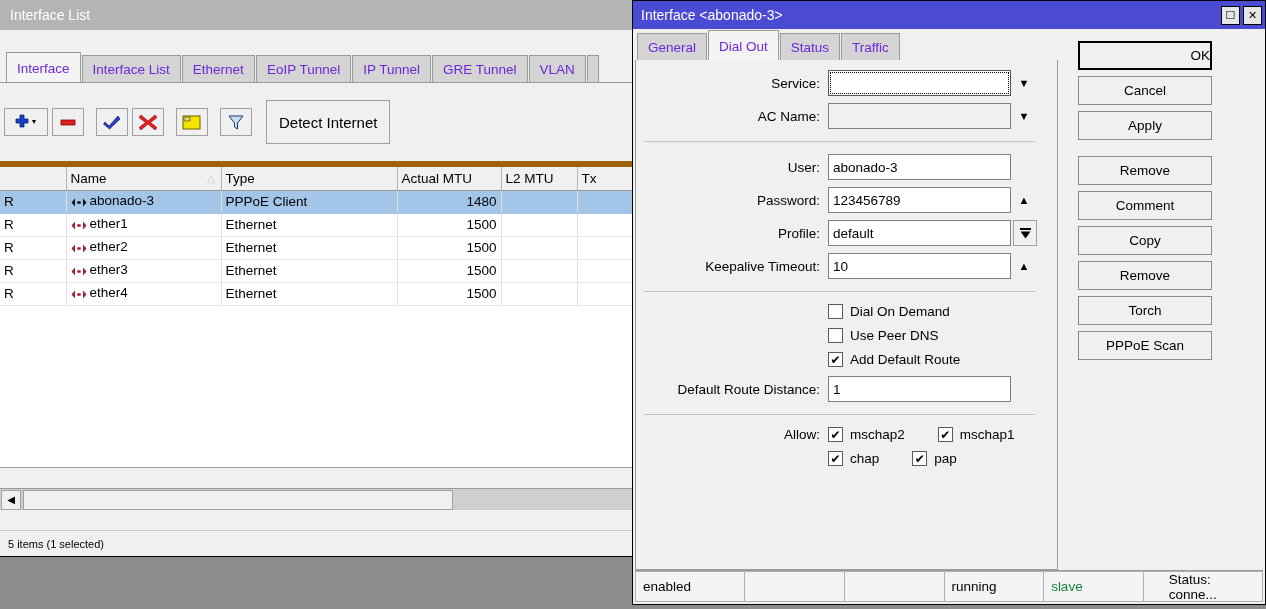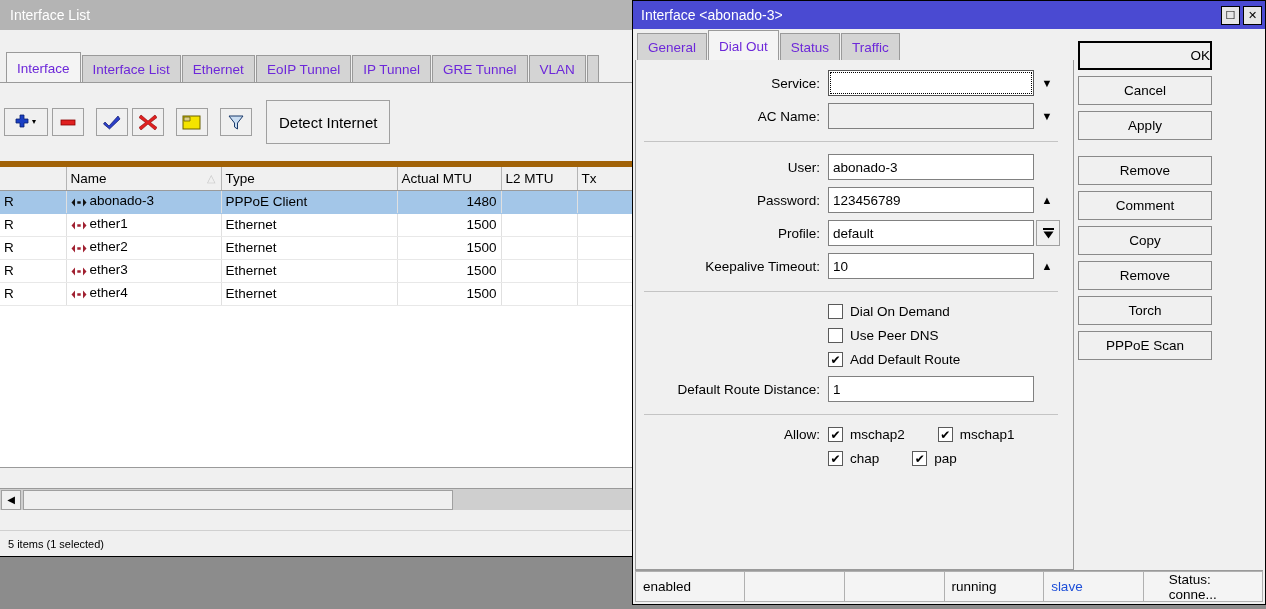--- a/index.html
+++ b/index.html
@@ -192,22 +192,22 @@
   }
   #dlg-left {
     width: 441px;
     display: flex; flex-direction: column;
   }
   #dlg-form {
     flex: 1 1 auto;
     background: #f0f0f0;
     border: 1px solid #9a9a9a;
     border-top: none;
-    margin: 0 0 0 2px;
-    padding: 10px 13px 0 6px;
+    margin: 0 16px 0 2px;
+    padding: 10px 20px 0 6px;
     overflow: hidden;
   }
   .frow {
     display: flex; align-items: center;
     margin-bottom: 7px;
     min-height: 26px;
   }
   .flabel {
     width: 186px;
     text-align: right;
@@ -289,21 +289,21 @@
   }
   .sbcell {
     border: 1px solid #b0b0b0;
     border-right: none;
     display: flex; align-items: center;
     padding-left: 7px;
     font-size: 13.5px;
     background: #f4f4f4;
   }
   .sbcell:last-child { border-right: 1px solid #b0b0b0; padding-left: 25px; }
-  .sbcell.dim { color: #1d4ed8; }
+  .sbcell.dim { color: #15803d; }
   .sb-w1 { width: 110px; }
   .sb-w2 { width: 100px; }
   .sb-w3 { width: 100px; }
   .sb-w4 { width: 100px; }
   .sb-w5 { width: 100px; }
   .sb-w6 { flex: 1 1 auto; }
 </style>
 </head>
 <body>
 

